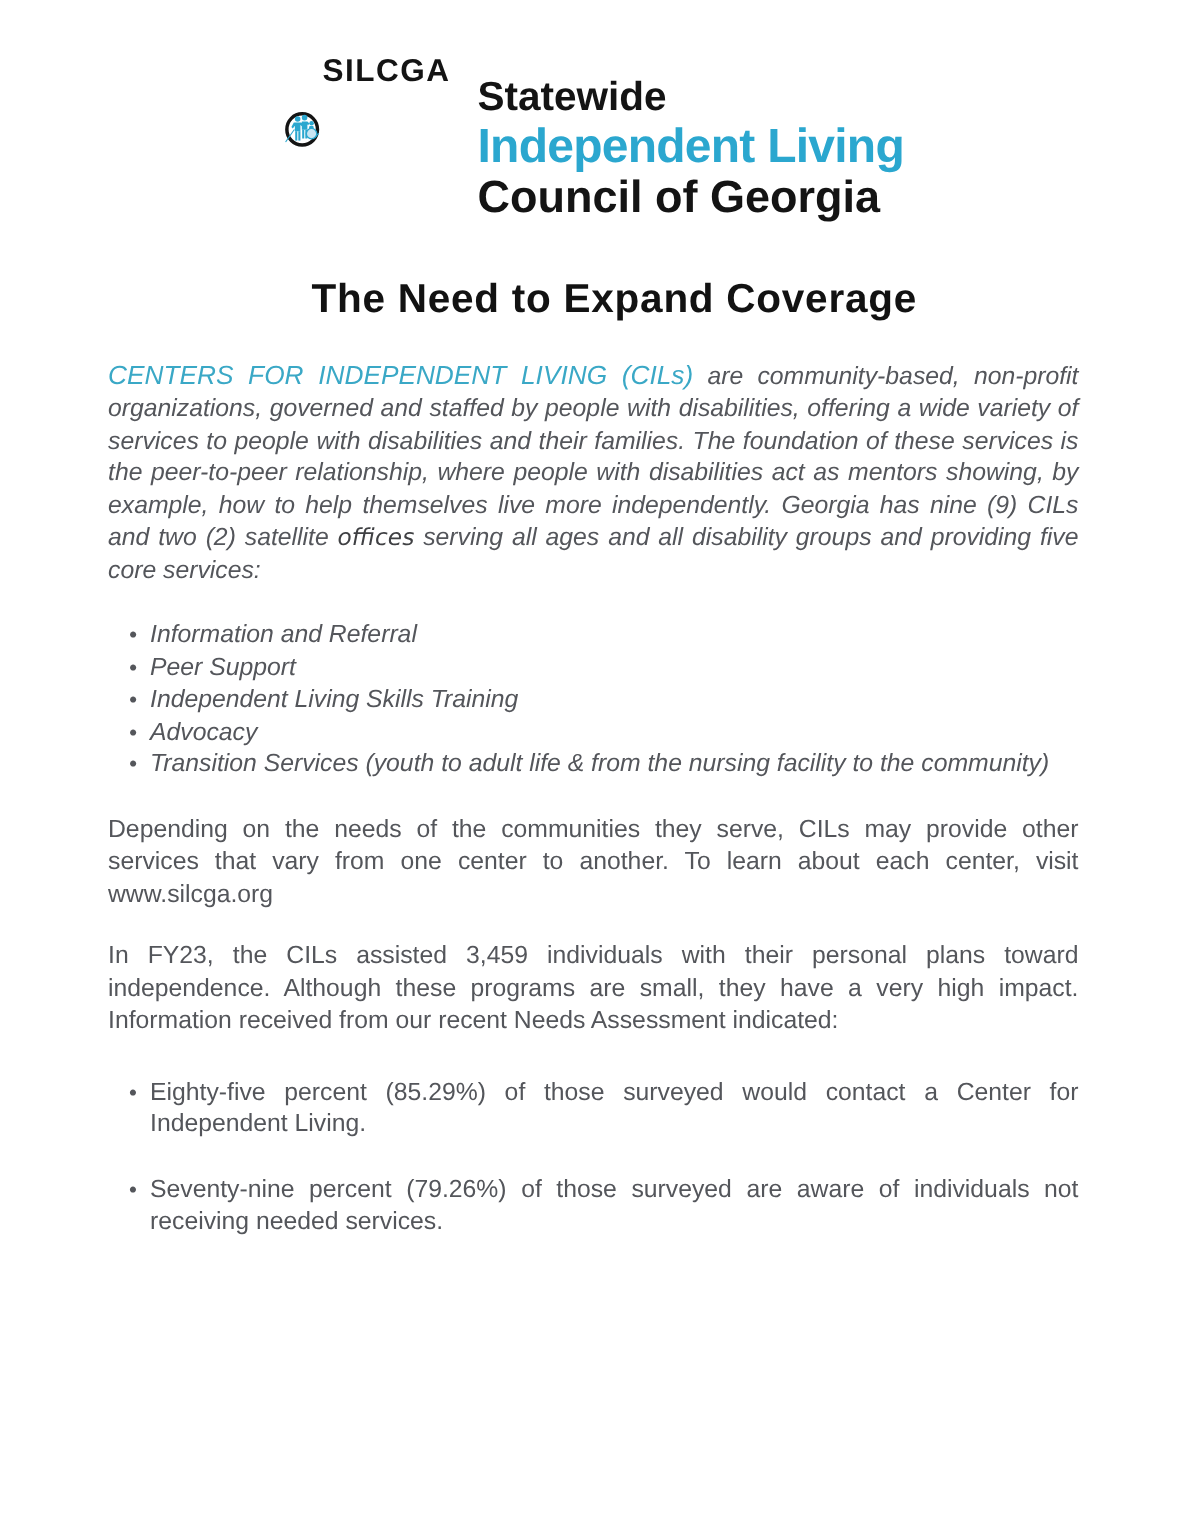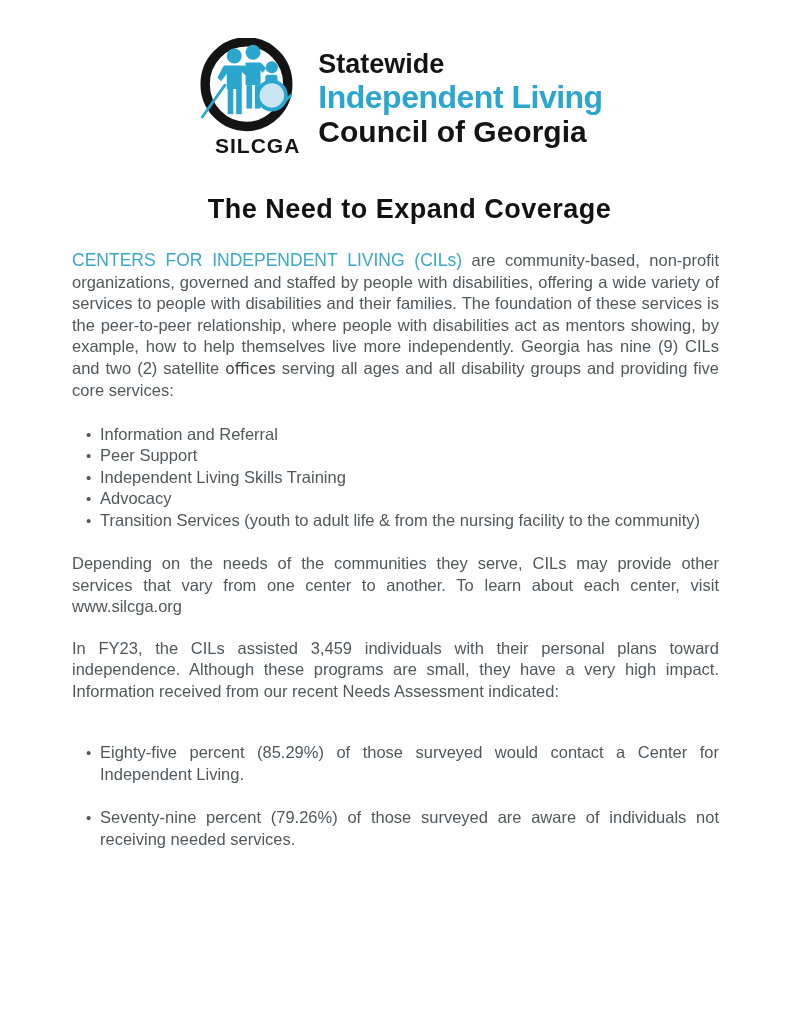--- a/index.html
+++ b/index.html
@@ -16,21 +16,21 @@
     font-family:"Liberation Sans",sans-serif;
     color:var(--text-gray,#54565b);
   }
   .page{width:791px;height:1024px;padding-top:38px;background:#fff;}
 
   
   .logo-row{
     display:flex;justify-content:center;align-items:flex-start;gap:18px;
     margin-bottom:30px;
   }
-  .logo-icon-col{display:flex;flex-direction:column;align-items:flex-end;width:112px;}
+  .logo-icon-col{display:flex;align-items:flex-start;width:112px;}
   .logo-icon-col svg{display:block;}
   .logo-acronym{
     font-weight:bold;font-size:21px;letter-spacing:1px;color:var(--ink-black,#141414);
     margin-top:-2px;
   }
   .logo-text-col{display:flex;flex-direction:column;padding-top:12px;}
   .logo-line1{font-weight:bold;font-size:27px;line-height:1.1;color:var(--ink-black,#141414);}
   .logo-line2{font-weight:bold;font-size:32px;line-height:1.1;color:var(--brand-blue,#2ba7cf);letter-spacing:-0.5px;}
   .logo-line3{font-weight:bold;font-size:30px;line-height:1.1;color:var(--ink-black,#141414);}
 
@@ -48,23 +48,23 @@
 
   
   .content{padding:0 72px;}
   p.body-par{
     font-size:16.5px;line-height:21.5px;text-align:justify;
   }
   .lead{
     color:var(--heading-blue,#3aa8c6);font-size:17.5px;font-weight:normal;
   }
   .fallback-word{font-family:"DejaVu Sans",sans-serif;color:#3f4043;font-size:15.5px;}
-  .gap-s{margin-bottom:22px;}
+  .gap-s{margin-bottom:22px;font-style:italic;}
   .gap-m{margin-bottom:20px;}
-  .gap-l{margin-bottom:40px;}
+  .gap-l{margin-bottom:26px;}
 
   ul.doc-list{list-style:none;padding-left:28px;margin-top:12px;}
   ul.doc-list li{
     font-size:16.5px;line-height:21.5px;text-align:justify;position:relative;
   }
   ul.doc-list li::before{
     content:"\2022";position:absolute;left:-14px;top:0;
     font-size:15px;color:var(--text-gray,#54565b);
   }
   ul.findings-list li{margin-bottom:22px;}

